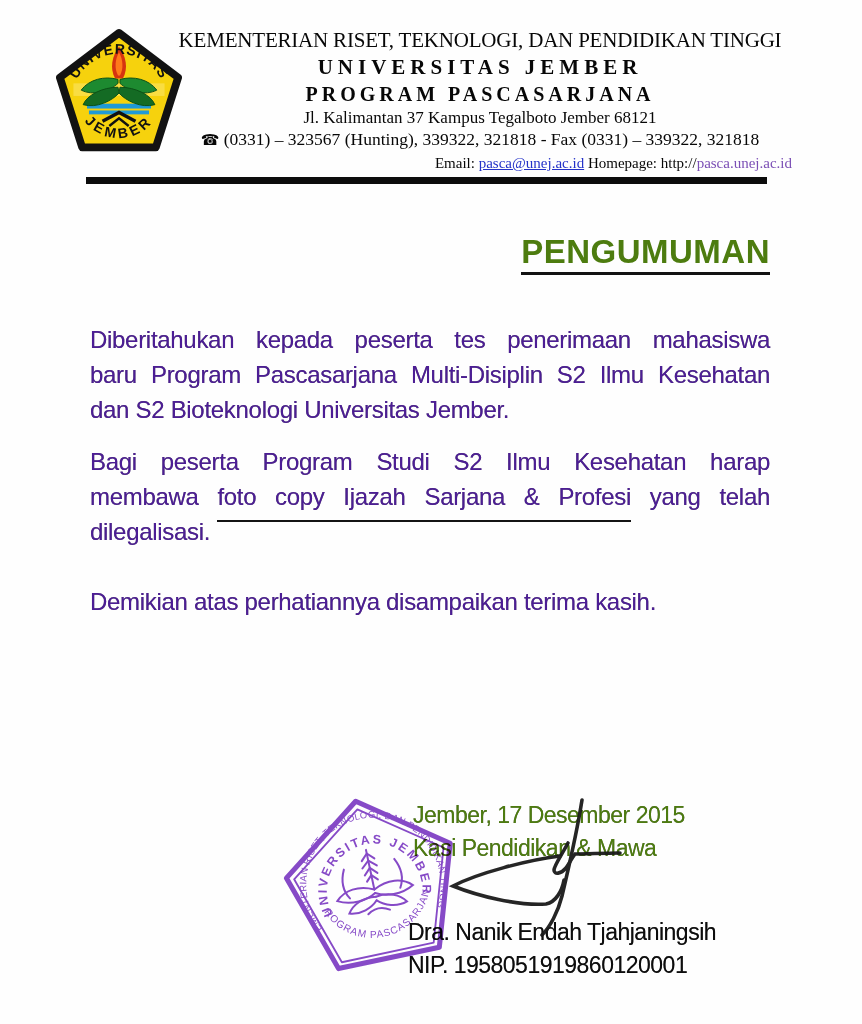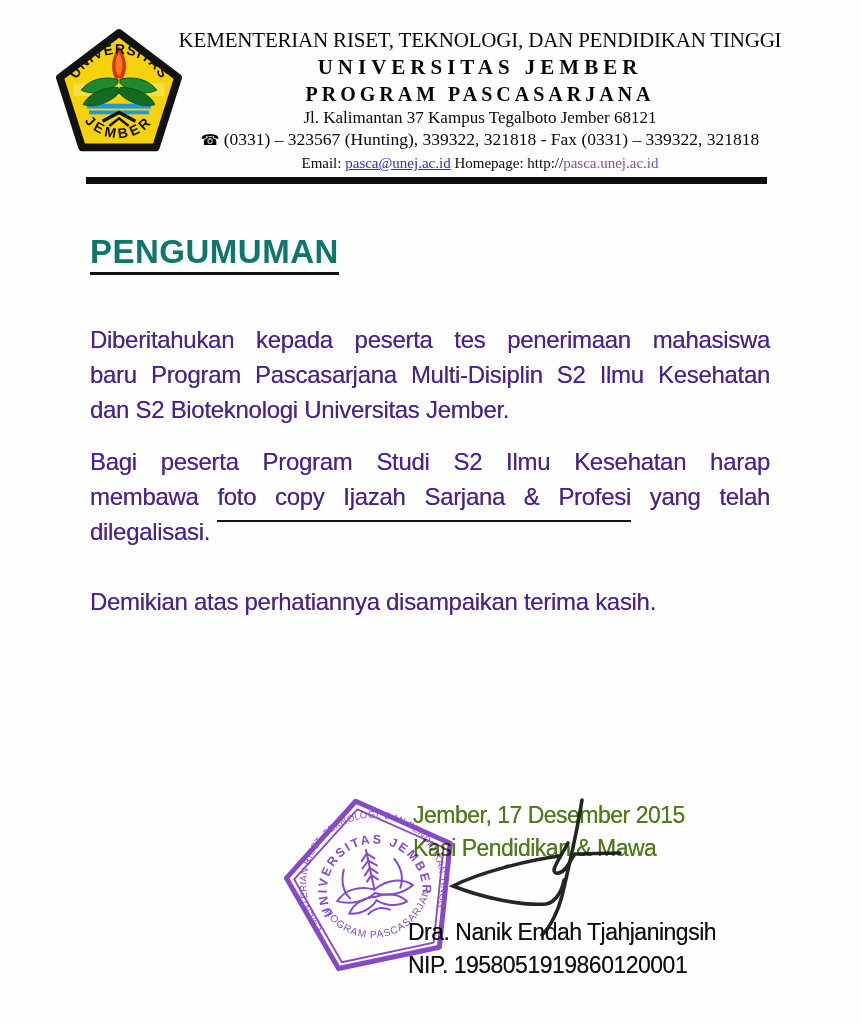--- a/index.html
+++ b/index.html
@@ -14,30 +14,30 @@
   .logo { position:absolute; left:56px; top:0; }
   .lh-text {
     margin-left:168px; width:624px; text-align:center;
     font-family:"Liberation Serif", serif; color:#070707;
   }
   .lh-ministry  { font-size:21px; line-height:27px; letter-spacing:-0.2px; }
   .lh-univ     { font-size:21px; line-height:27px; font-weight:bold; letter-spacing:5px; }
   .lh-prog     { font-size:20px; line-height:26px; font-weight:bold; letter-spacing:4px; }
   .lh-addr     { font-size:17px; line-height:21px; }
   .lh-phone    { font-size:17.5px; line-height:23px; }
-  .lh-email    { font-size:15px;  line-height:22px; }
+  .lh-email    { font-size:15px;  line-height:22px;text-align:right; }
   .phone-icon  { font-family:"DejaVu Sans", sans-serif; font-size:15px; }
   .email-link  { color:#2432c8; text-decoration:underline; }
   .homepage-link { color:#7b4fb5; text-decoration:none; }
   a { cursor:pointer; }
   .rule { position:absolute; top:177px; left:86px; width:681px; height:7px; background:#0c0c0c; }
   
   .title {
-    position:absolute; top:233px; left:90px; width:680px; text-align:left;
-    font-size:33px; font-weight:bold; letter-spacing:0.5px; color:#0f766e;
+    position:absolute; top:233px; left:90px; width:680px; text-align:right;
+    font-size:33px; font-weight:bold; letter-spacing:0.5px; color:#4d7c0f;
   }
   .title .u-title { border-bottom:3px solid #121212; padding-bottom:2px; }
   
   .letter-body {
     position:absolute; top:322px; left:90px; width:680px;
     font-size:24px; letter-spacing:-0.3px; color:#4c1d95;
     text-shadow:0 0 0.5px rgba(0,0,0,0.55);
   }
   .para { margin-bottom:17px; }
   .jline { display:block; line-height:35px; text-align:justify; text-align-last:justify; white-space:normal; }

